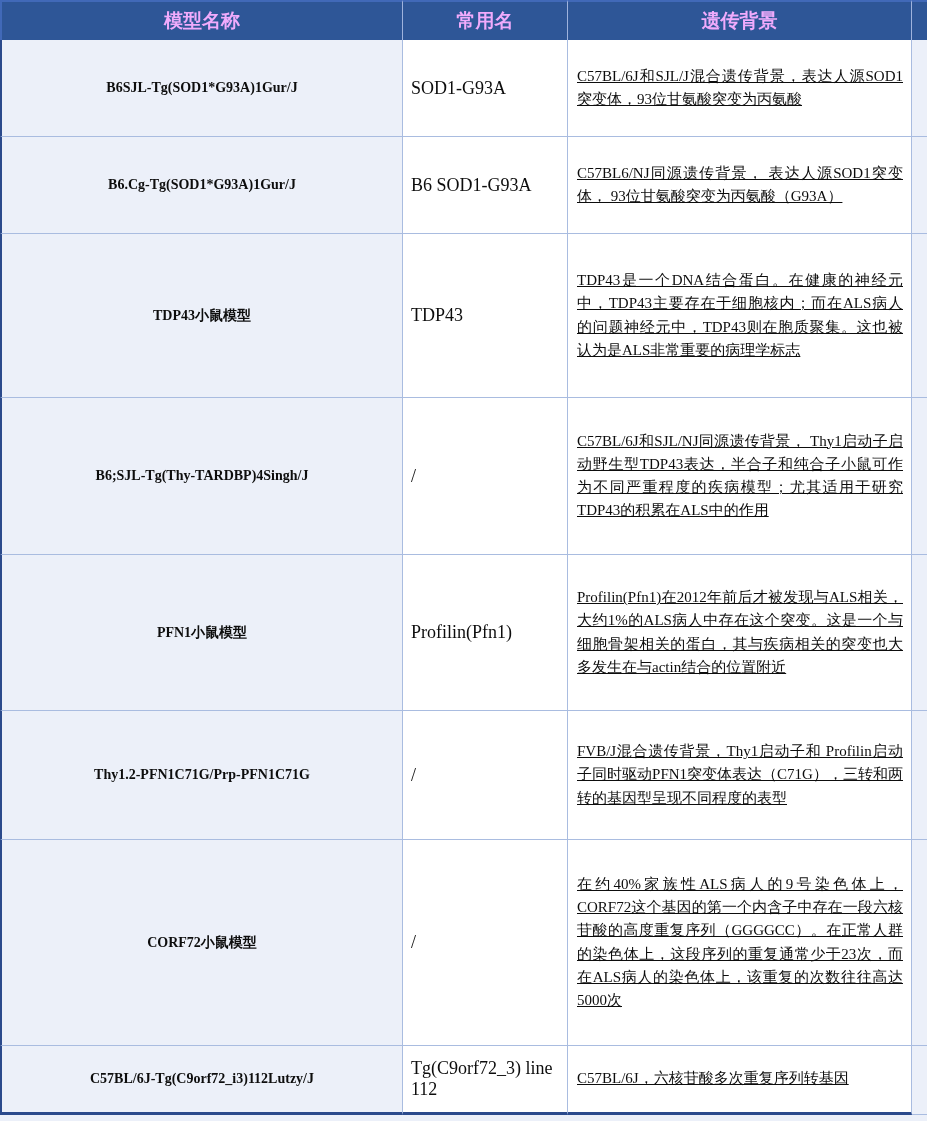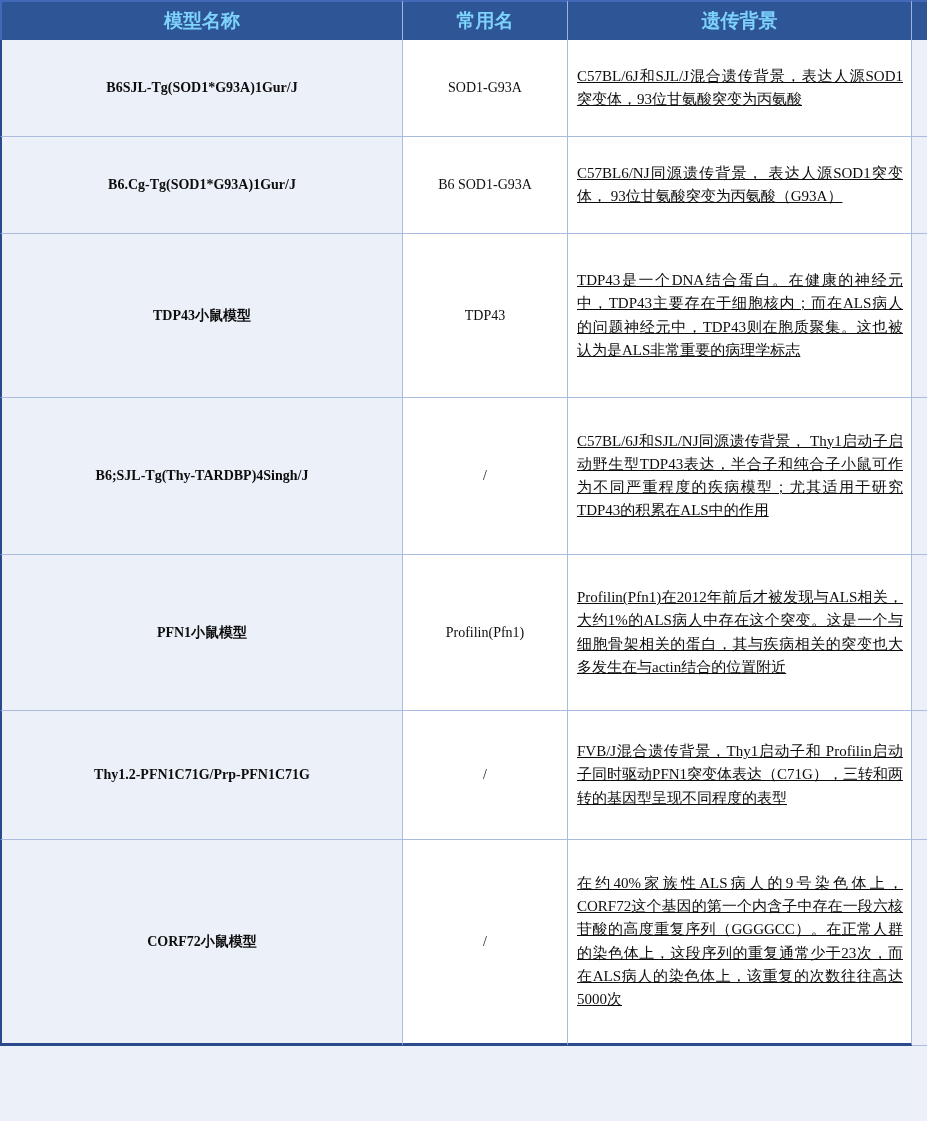--- a/index.html
+++ b/index.html
@@ -20,21 +20,21 @@
     table-layout: fixed;
   }
   col.c1 { width: 403px; }
   col.c2 { width: 165px; }
   col.c3 { width: 344px; }
   col.c4 { width: 15px; }
 
   
   thead th {
     background: #2e5697;
-    color: #7dd3fc;
+    color: #f0abfc;
     font-family: "Liberation Sans", "DejaVu Sans", sans-serif;
     font-weight: bold;
     font-size: 19px;
     height: 40px;
     text-align: center;
     vertical-align: middle;
     border-top: 2px solid #4169b8;
     border-right: 1px solid #9fb3dd;
   }
   thead th:first-child { border-left: 2px solid #4169b8; }
@@ -51,22 +51,21 @@
   td.model {
     background: #ecf0f9;
     font-weight: bold;
     font-size: 14px;
     text-align: center;
     padding: 4px 14px;
     border-left: 2px solid #2b4a8c;
   }
   td.common {
     background: #ffffff;
-    font-size: 14px;
-    text-align: center;
+    font-size: 18px;
     padding: 4px 8px;
   }
   td.background {
     background: #ffffff;
     font-size: 15px;
     line-height: 1.55;
     text-align: justify;
     text-justify: inter-character;
     padding: 6px 8px 6px 9px;
     text-decoration: underline;
@@ -152,15 +151,21 @@
     <td class="spacer"></td>
   </tr>
 
   <tr>
     <td class="model">CORF72小鼠模型</td>
     <td class="common">/</td>
     <td class="background">在约40%家族性ALS病人的9号染色体上，CORF72这个基因的第一个内含子中存在一段六核苷酸的高度重复序列（GGGGCC）。在正常人群的染色体上，这段序列的重复通常少于23次，而在ALS病人的染色体上，该重复的次数往往高达5000次</td>
     <td class="spacer"></td>
   </tr>
 
+  <tr>
+    <td class="model">C57BL/6J-Tg(C9orf72_i3)112Lutzy/J</td>
+    <td class="common">Tg(C9orf72_3) line 112</td>
+    <td class="background">C57BL/6J，六核苷酸多次重复序列转基因</td>
+    <td class="spacer"></td>
+  </tr>
 </tbody>
   </table>
 </div>
 
 </body></html>

